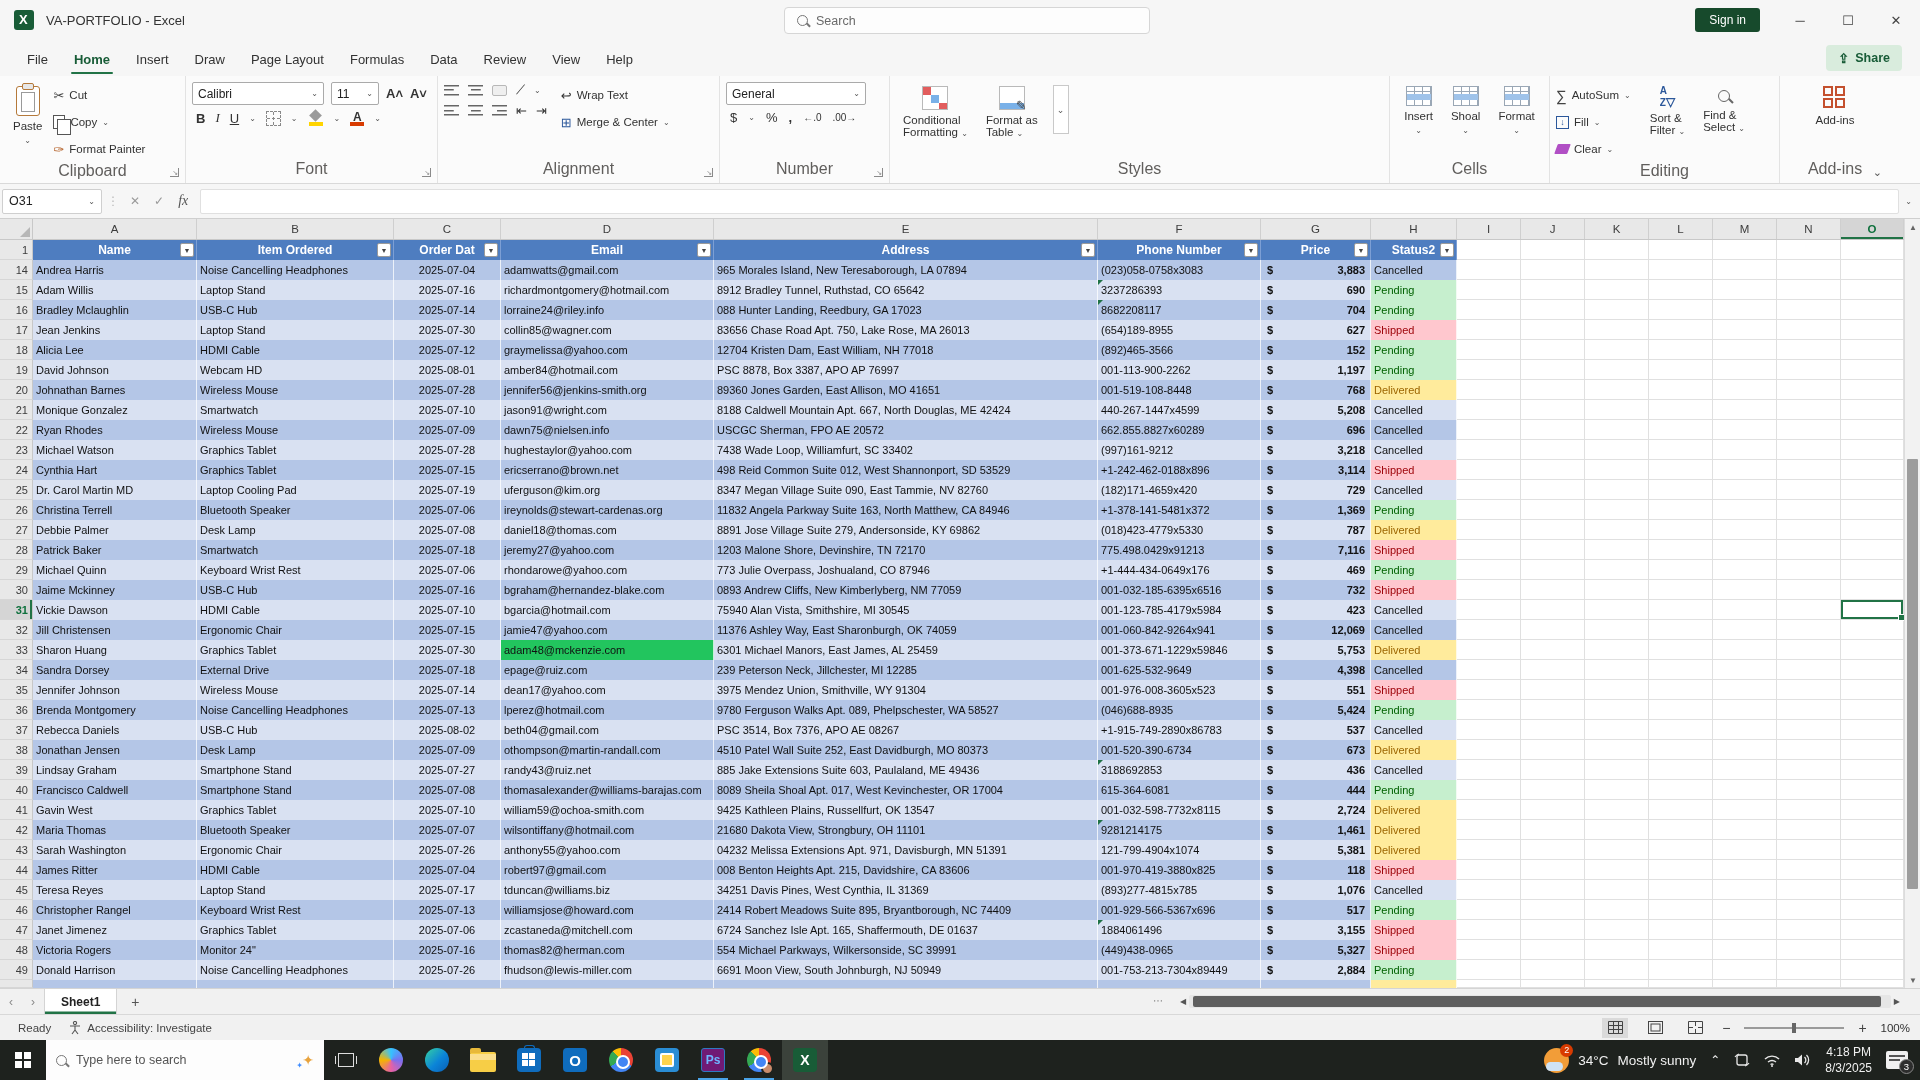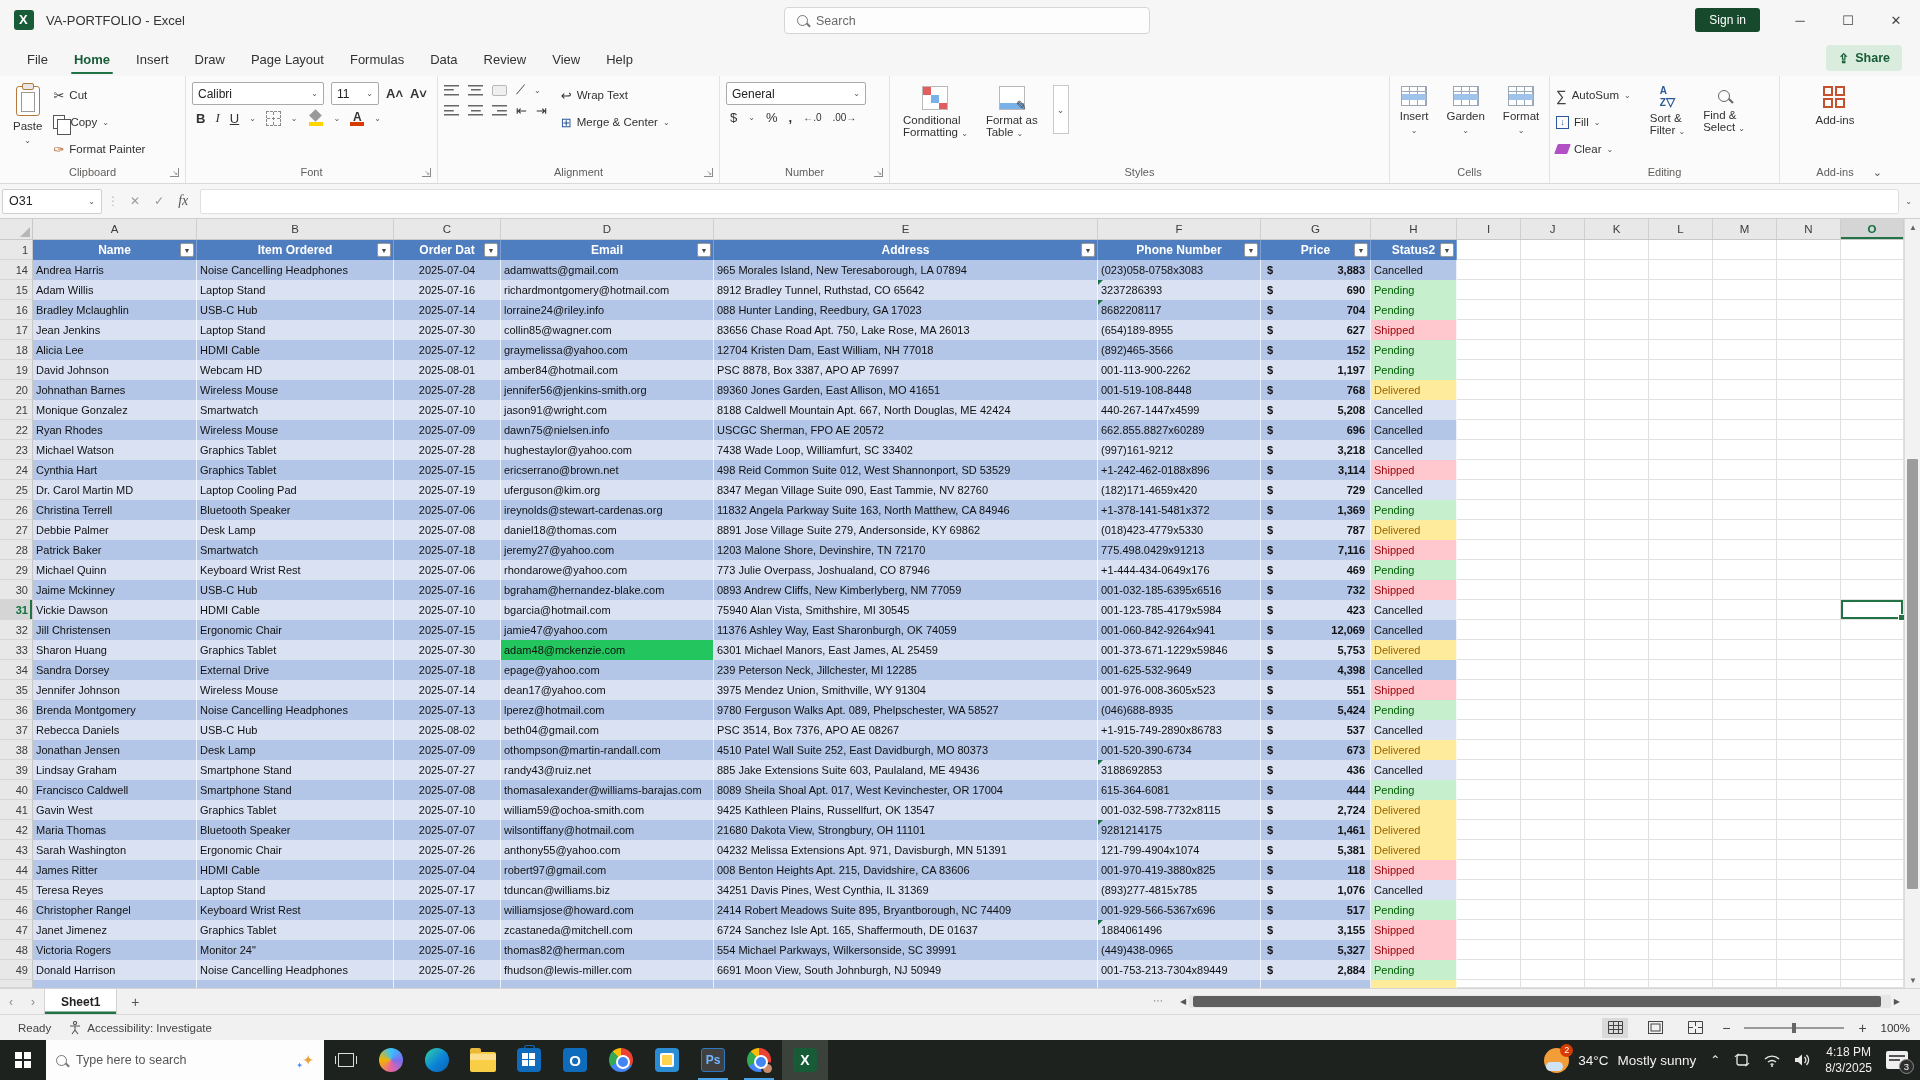--- a/index.html
+++ b/index.html
@@ -24,21 +24,21 @@
   .rtab { font-size:13px; color:#323232; padding:8px 13px 9px; position:relative; }
   .rtab.active { font-weight:bold; color:#185c37; }
   .rtab.active::after { content:""; position:absolute; left:10px; right:10px; bottom:2px; height:2.5px; background:#217346; border-radius:2px; }
   .share-btn { position:absolute; right:18px; top:5px; height:26px; background:#d9ecdd; border-radius:4px; color:#185c37; font-size:12.5px; font-weight:bold; display:flex; align-items:center; padding:0 12px; gap:6px; }
   .share-glyph { font-size:13px; }
 
   
   .ribbon { height:108px; background:#fbfbfb; border-bottom:1px solid #d9d9d9; display:flex; flex:none; }
   .rgroup { display:flex; flex-direction:column; border-right:1px solid #e3e3e3; position:relative; padding:6px 6px 2px; }
   .rgroup-body { flex:1; display:flex; align-items:flex-start; gap:4px; }
-  .rgroup-label { text-align:left; font-size:11px; color:#605e5c; padding:2px 0 3px; display:flex; align-items:center; justify-content:center; gap:6px; }
+  .rgroup-label { text-align:left; font-size:16px; color:#605e5c; padding:2px 0 3px; display:flex; align-items:center; justify-content:center; gap:6px; }
   .dlg { width:9px; height:9px; border-right:1.4px solid #8a8a8a; border-bottom:1.4px solid #8a8a8a; position:absolute; right:6px; bottom:6px; }
   .dlg::after { content:"↘"; position:absolute; right:0px; bottom:-1px; font-size:7px; color:#8a8a8a; }
   .bigbtn { display:flex; flex-direction:column; align-items:center; justify-content:flex-start; font-size:11.5px; color:#323232; padding:4px 7px; gap:4px; }
   .smallrow { display:flex; flex-direction:column; gap:5px; padding-top:2px; }
   .sbtn { display:flex; align-items:center; gap:5px; font-size:11.5px; color:#323232; height:22px; }
   .chv { font-size:8px; color:#555; }
   .clip-icon { width:24px; height:30px; border:1.6px solid #b5793a; border-radius:3px; position:relative; background:#fff; }
   .clip-icon::before { content:""; position:absolute; left:5px; top:-4px; width:10px; height:5px; border:1.6px solid #b5793a; border-radius:2px; background:#e7e7e7; }
   .clip-icon::after { content:""; position:absolute; left:4px; top:5px; width:12px; height:18px; background:#fff; border:1px solid #9a9a9a; }
   .scissors { color:#444; font-size:13px; }
@@ -172,21 +172,21 @@
   .ic-store { background:#0f6cbd; border-radius:4px; position:relative; }
   .ic-store::before { content:""; position:absolute; left:7px; top:-3px; width:9px; height:6px; border:1.6px solid #0f6cbd; border-bottom:none; border-radius:3px 3px 0 0; }
   .ic-store::after { content:""; position:absolute; left:5px; top:5px; width:13px; height:13px; background:
      linear-gradient(#fff,#fff) 0 0/6px 6px no-repeat, linear-gradient(#fff,#fff) 7px 0/6px 6px no-repeat,
      linear-gradient(#fff,#fff) 0 7px/6px 6px no-repeat, linear-gradient(#fff,#fff) 7px 7px/6px 6px no-repeat; }
   .ic-outlook { background:#0f6cbd; border-radius:4px; color:#fff; font-weight:bold; font-size:15px; display:flex; align-items:center; justify-content:center; }
   .ic-chrome { border-radius:50%; background:conic-gradient(#ea4335 0 33%,#4285f4 33% 66%,#34a853 66% 88%,#fbbc05 88%); position:relative; }
   .ic-chrome::after { content:""; position:absolute; left:7px; top:7px; width:10px; height:10px; background:#4285f4; border:2px solid #fff; border-radius:50%; }
   .ic-capture { background:#2a8dd4; border-radius:4px; position:relative; }
   .ic-capture::after { content:""; position:absolute; inset:5px; border:2px solid #fff; background:#ffd34d; border-radius:2px; }
-  .ic-ps { background:#404040; border:1.5px solid #2f79c1; border-radius:3px; color:#6fb6ff; font-weight:bold; font-size:12px; display:flex; align-items:center; justify-content:center; }
+  .ic-ps { background:#701a75; border:1.5px solid #2f79c1; border-radius:3px; color:#6fb6ff; font-weight:bold; font-size:12px; display:flex; align-items:center; justify-content:center; }
   .ic-profile { position:relative; }
   .ic-profile .av { position:absolute; right:-3px; bottom:-3px; width:13px; height:13px; border-radius:50%; background:#c98b6b; border:2px solid #1e221e; }
   .ic-excel { background:#185c37; border-radius:4px; color:#fff; font-weight:bold; font-size:14px; display:flex; align-items:center; justify-content:center; }
   .tray { position:absolute; right:0; height:40px; display:flex; align-items:center; gap:14px; padding-right:12px; color:#eee; }
   .weather { display:flex; align-items:center; gap:9px; font-size:13.5px; color:#f0f0f0; }
   .wicon { width:25px; height:25px; border-radius:50%; background:#f29d38; position:relative; }
   .wicon::before { content:""; position:absolute; left:2px; bottom:2px; width:17px; height:9px; background:#cfe3f5; border-radius:8px; }
   .wbadge { position:absolute; top:-4px; right:-4px; width:13px; height:13px; background:#d83b01; color:#fff; border-radius:50%; font-size:9px; display:flex; align-items:center; justify-content:center; }
   .tray-ic { font-size:12px; color:#e8e8e8; }
   .clock { text-align:center; font-size:12px; color:#f0f0f0; line-height:1.35; }
@@ -368,21 +368,21 @@
 
     <div class="rgroup" style="width:160px;">
       <div class="rgroup-body" style="justify-content:center;">
         <div class="bigbtn">
             <span class="cell-ic"></span>
             <span>Insert</span>
             <span class="chv">⌄</span>
           </div>
         <div class="bigbtn">
             <span class="cell-ic"></span>
-            <span>Garden</span>
+            <span>Shoal</span>
             <span class="chv">⌄</span>
           </div>
         <div class="bigbtn">
             <span class="cell-ic"></span>
             <span>Format</span>
             <span class="chv">⌄</span>
           </div>
       </div>
       <div class="rgroup-label">Cells</div>
     </div>
@@ -928,21 +928,21 @@
           <div class="ecell" style="width: 64px;"></div>
           <div class="ecell" style="width: 64px;"></div>
           <div class="ecell" style="width: 64px;"></div>
           <div class="ecell" style="width: 63px;"></div>
         </div>
         <div class="grow">
           <div class="gutter">34</div>
           <div class="dcell" style="width: 164px; background: rgb(180, 198, 231);">Sandra Dorsey</div>
           <div class="dcell" style="width: 197px; background: rgb(180, 198, 231);">External Drive</div>
           <div class="dcell ctr" style="width: 107px; background: rgb(180, 198, 231);">2025-07-18</div>
-          <div class="dcell" style="width: 213px; background: rgb(180, 198, 231);">epage@yahoo.com</div>
+          <div class="dcell" style="width: 213px; background: rgb(180, 198, 231);">epage@ruiz.com</div>
           <div class="dcell" style="width: 384px; background: rgb(180, 198, 231);">239 Peterson Neck, Jillchester, MI 12285</div>
           <div class="dcell" style="width: 163px; background: rgb(180, 198, 231);">001-625-532-9649</div>
           <div class="dcell price" style="width: 110px; background: rgb(180, 198, 231);">
             <span>$</span>
             <span>4,398</span>
           </div>
           <div class="dcell" style="width: 86px; background: rgb(180, 198, 231);">Cancelled</div>
           <div class="ecell" style="width: 64px;"></div>
           <div class="ecell" style="width: 64px;"></div>
           <div class="ecell" style="width: 64px;"></div>

